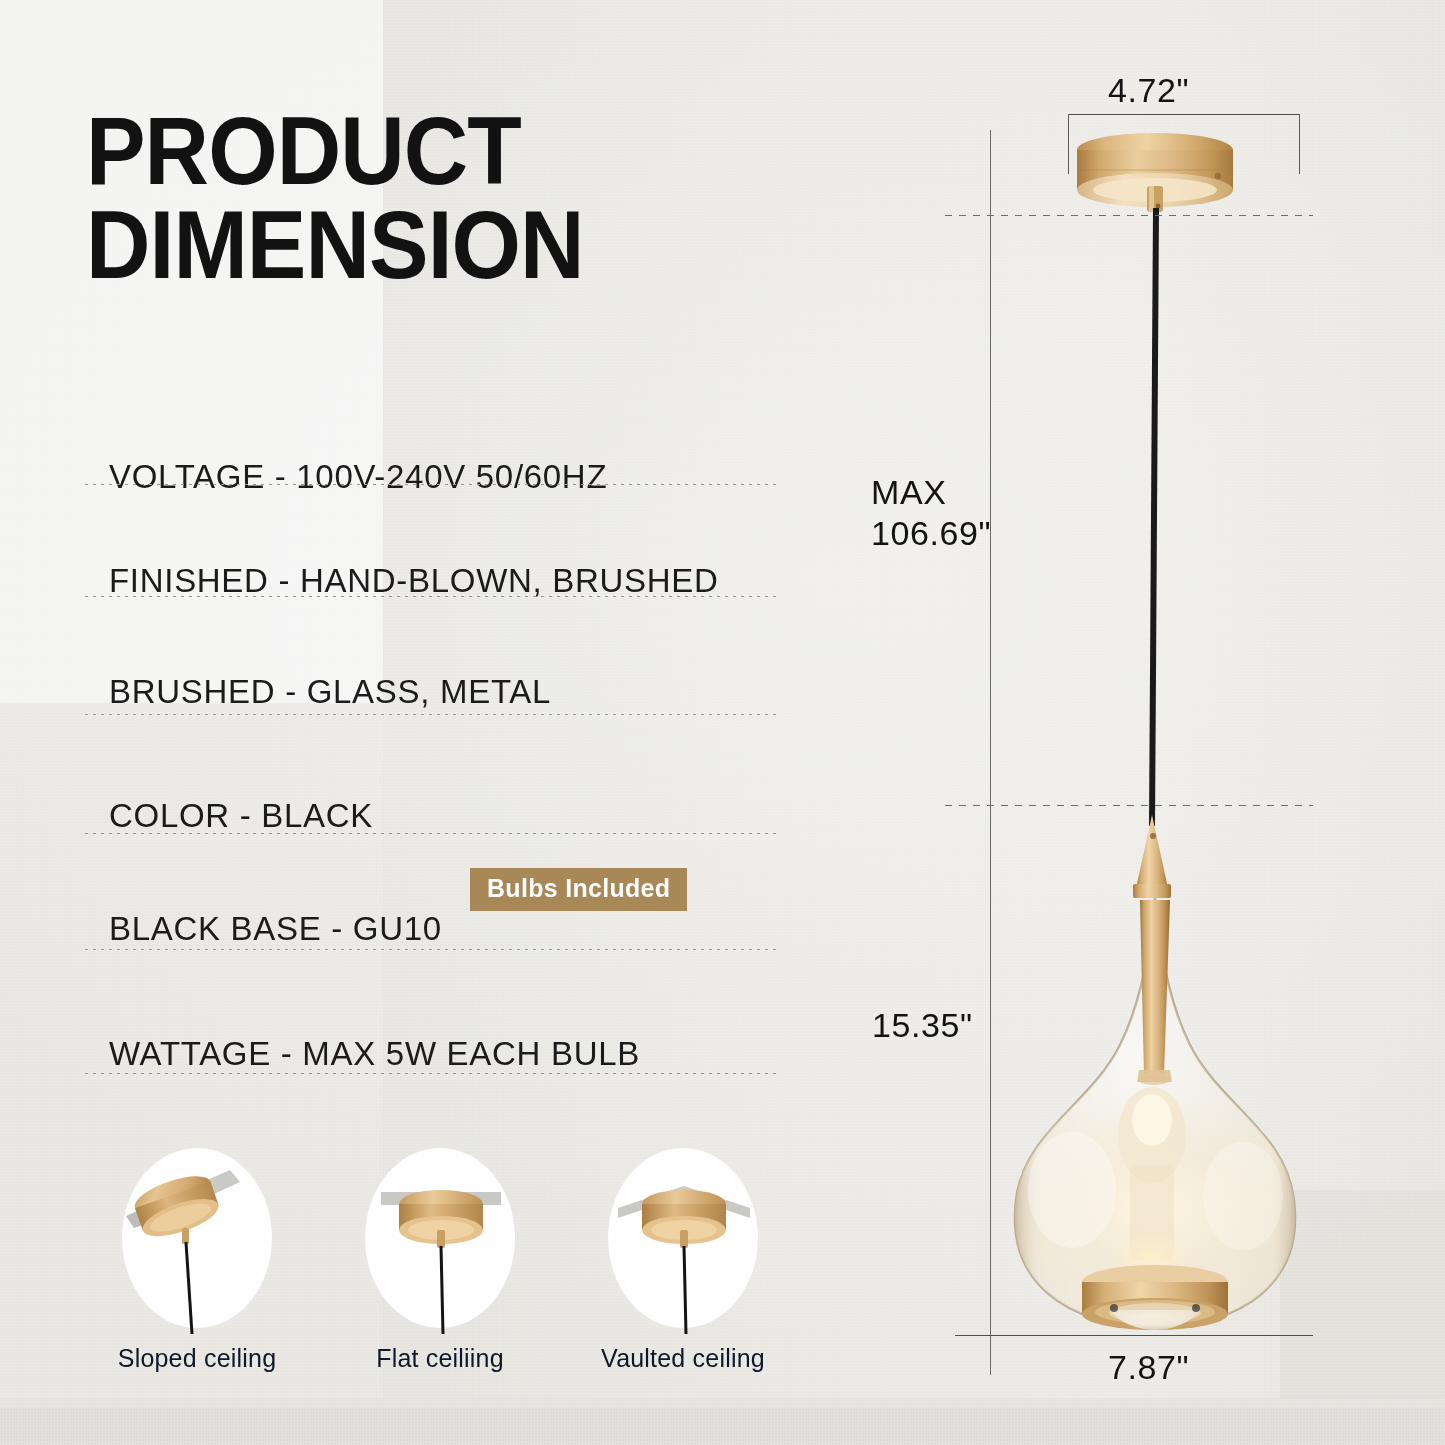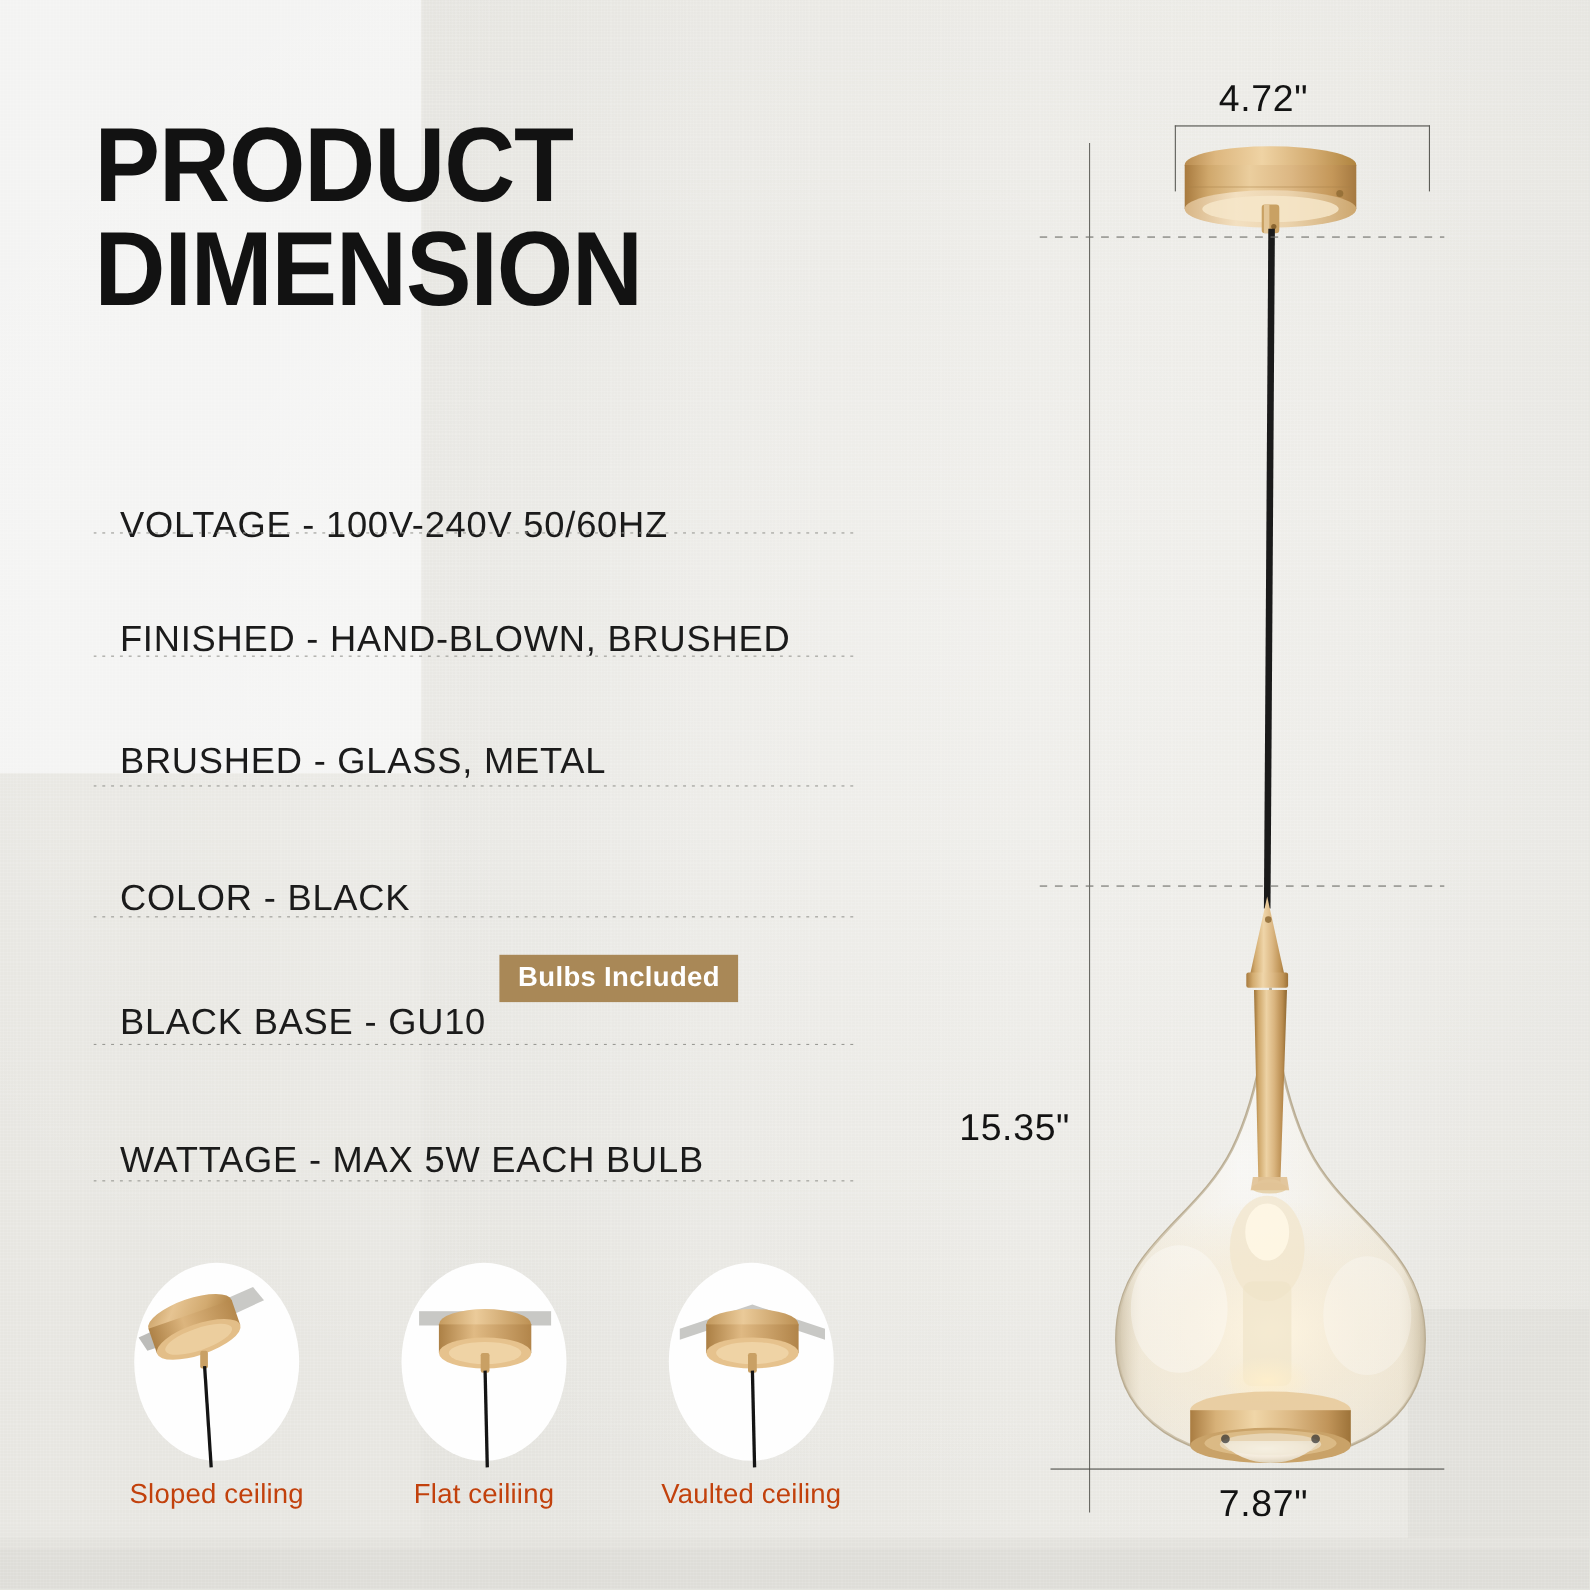--- a/index.html
+++ b/index.html
@@ -46,21 +46,21 @@
   .badge{position:absolute;display:inline-block;
      background:#A98857;color:#FFFFFF;font-weight:700;font-size:25px;
      letter-spacing:.3px;padding:8px 17px 10px 17px;line-height:1;white-space:nowrap;}
 
   
   .ceilings{position:absolute;left:110px;top:1148px;width:700px;height:250px;}
   .ceil{position:absolute;top:0;width:175px;height:250px;}
   .ceil-oval{position:absolute;left:12px;top:0;width:150px;height:180px;
      background:#FEFEFE;border-radius:50%/50%;}
   .ceil-cap{position:absolute;left:0;top:196px;width:190px;text-align:center;
-     font-size:25px;color:#c2410c;letter-spacing:.2px;}
+     font-size:25px;color:#0f172a;letter-spacing:.2px;}
 
   
   .diagram{position:absolute;left:0;top:0;width:1445px;height:1445px;pointer-events:none;}
   .dim-line-v{position:absolute;width:1px;background:#6a6a65;}
   .dim-line-h{position:absolute;height:1px;background:#4e4e4a;}
   .tick-v{position:absolute;width:1px;background:#5d5d58;}
   .dash-h{position:absolute;height:1px;
      background-image:linear-gradient(90deg,#6e6e69 0 7px,rgba(0,0,0,0) 7px 14px);
      background-size:14px 1px;background-repeat:repeat-x;}
   .dim-label{position:absolute;font-size:34px;color:#131313;letter-spacing:.6px;white-space:nowrap;}
@@ -105,21 +105,21 @@
       <div class="dotline" style="top:313px"></div>
     </div>
 
     <div class="spec-row">
       <div class="spec-text" style="top:357px">COLOR  -  BLACK</div>
       <div class="dotline" style="top:432px"></div>
     </div>
 
     <div class="spec-row">
       <div class="spec-text" style="top:470px">BLACK BASE  - GU10</div>
-      <div class="badge" style="left:369px;top:468px">Bulbs Included</div>
+      <div class="badge" style="left:385px;top:468px">Bulbs Included</div>
       <div class="dotline" style="top:548px"></div>
     </div>
 
     <div class="spec-row">
       <div class="spec-text" style="top:595px">WATTAGE  - MAX 5W EACH BULB</div>
       <div class="dotline" style="top:672px"></div>
     </div>
   </div>
 
   <div class="ceilings">
@@ -380,20 +380,24 @@
     <div class="dim-line-h" style="left:1068px;top:114px;width:232px;"></div>
     <div class="tick-v" style="left:1068px;top:114px;height:60px;"></div>
     <div class="tick-v" style="left:1299px;top:114px;height:60px;"></div>
     <div class="dim-label" style="left:1108px;top:71px;">4.72"</div>
 
     <div class="dim-line-v" style="left:990px;top:130px;height:1245px;"></div>
 
     <div class="dash-h" style="left:945px;top:215px;width:368px;"></div>
     <div class="dash-h" style="left:945px;top:805px;width:368px;"></div>
 
+    <div class="dim-label two" style="left:871px;top:472px;">
+      <div>MAX</div>
+      <div>106.69"</div>
+    </div>
 
     <div class="dim-label" style="left:872px;top:1006px;">15.35"</div>
 
     <div class="dim-line-h" style="left:955px;top:1335px;width:358px;"></div>
     <div class="dim-label" style="left:1108px;top:1348px;">7.87"</div>
   </div>
 
 </div>
 
 </body></html>

